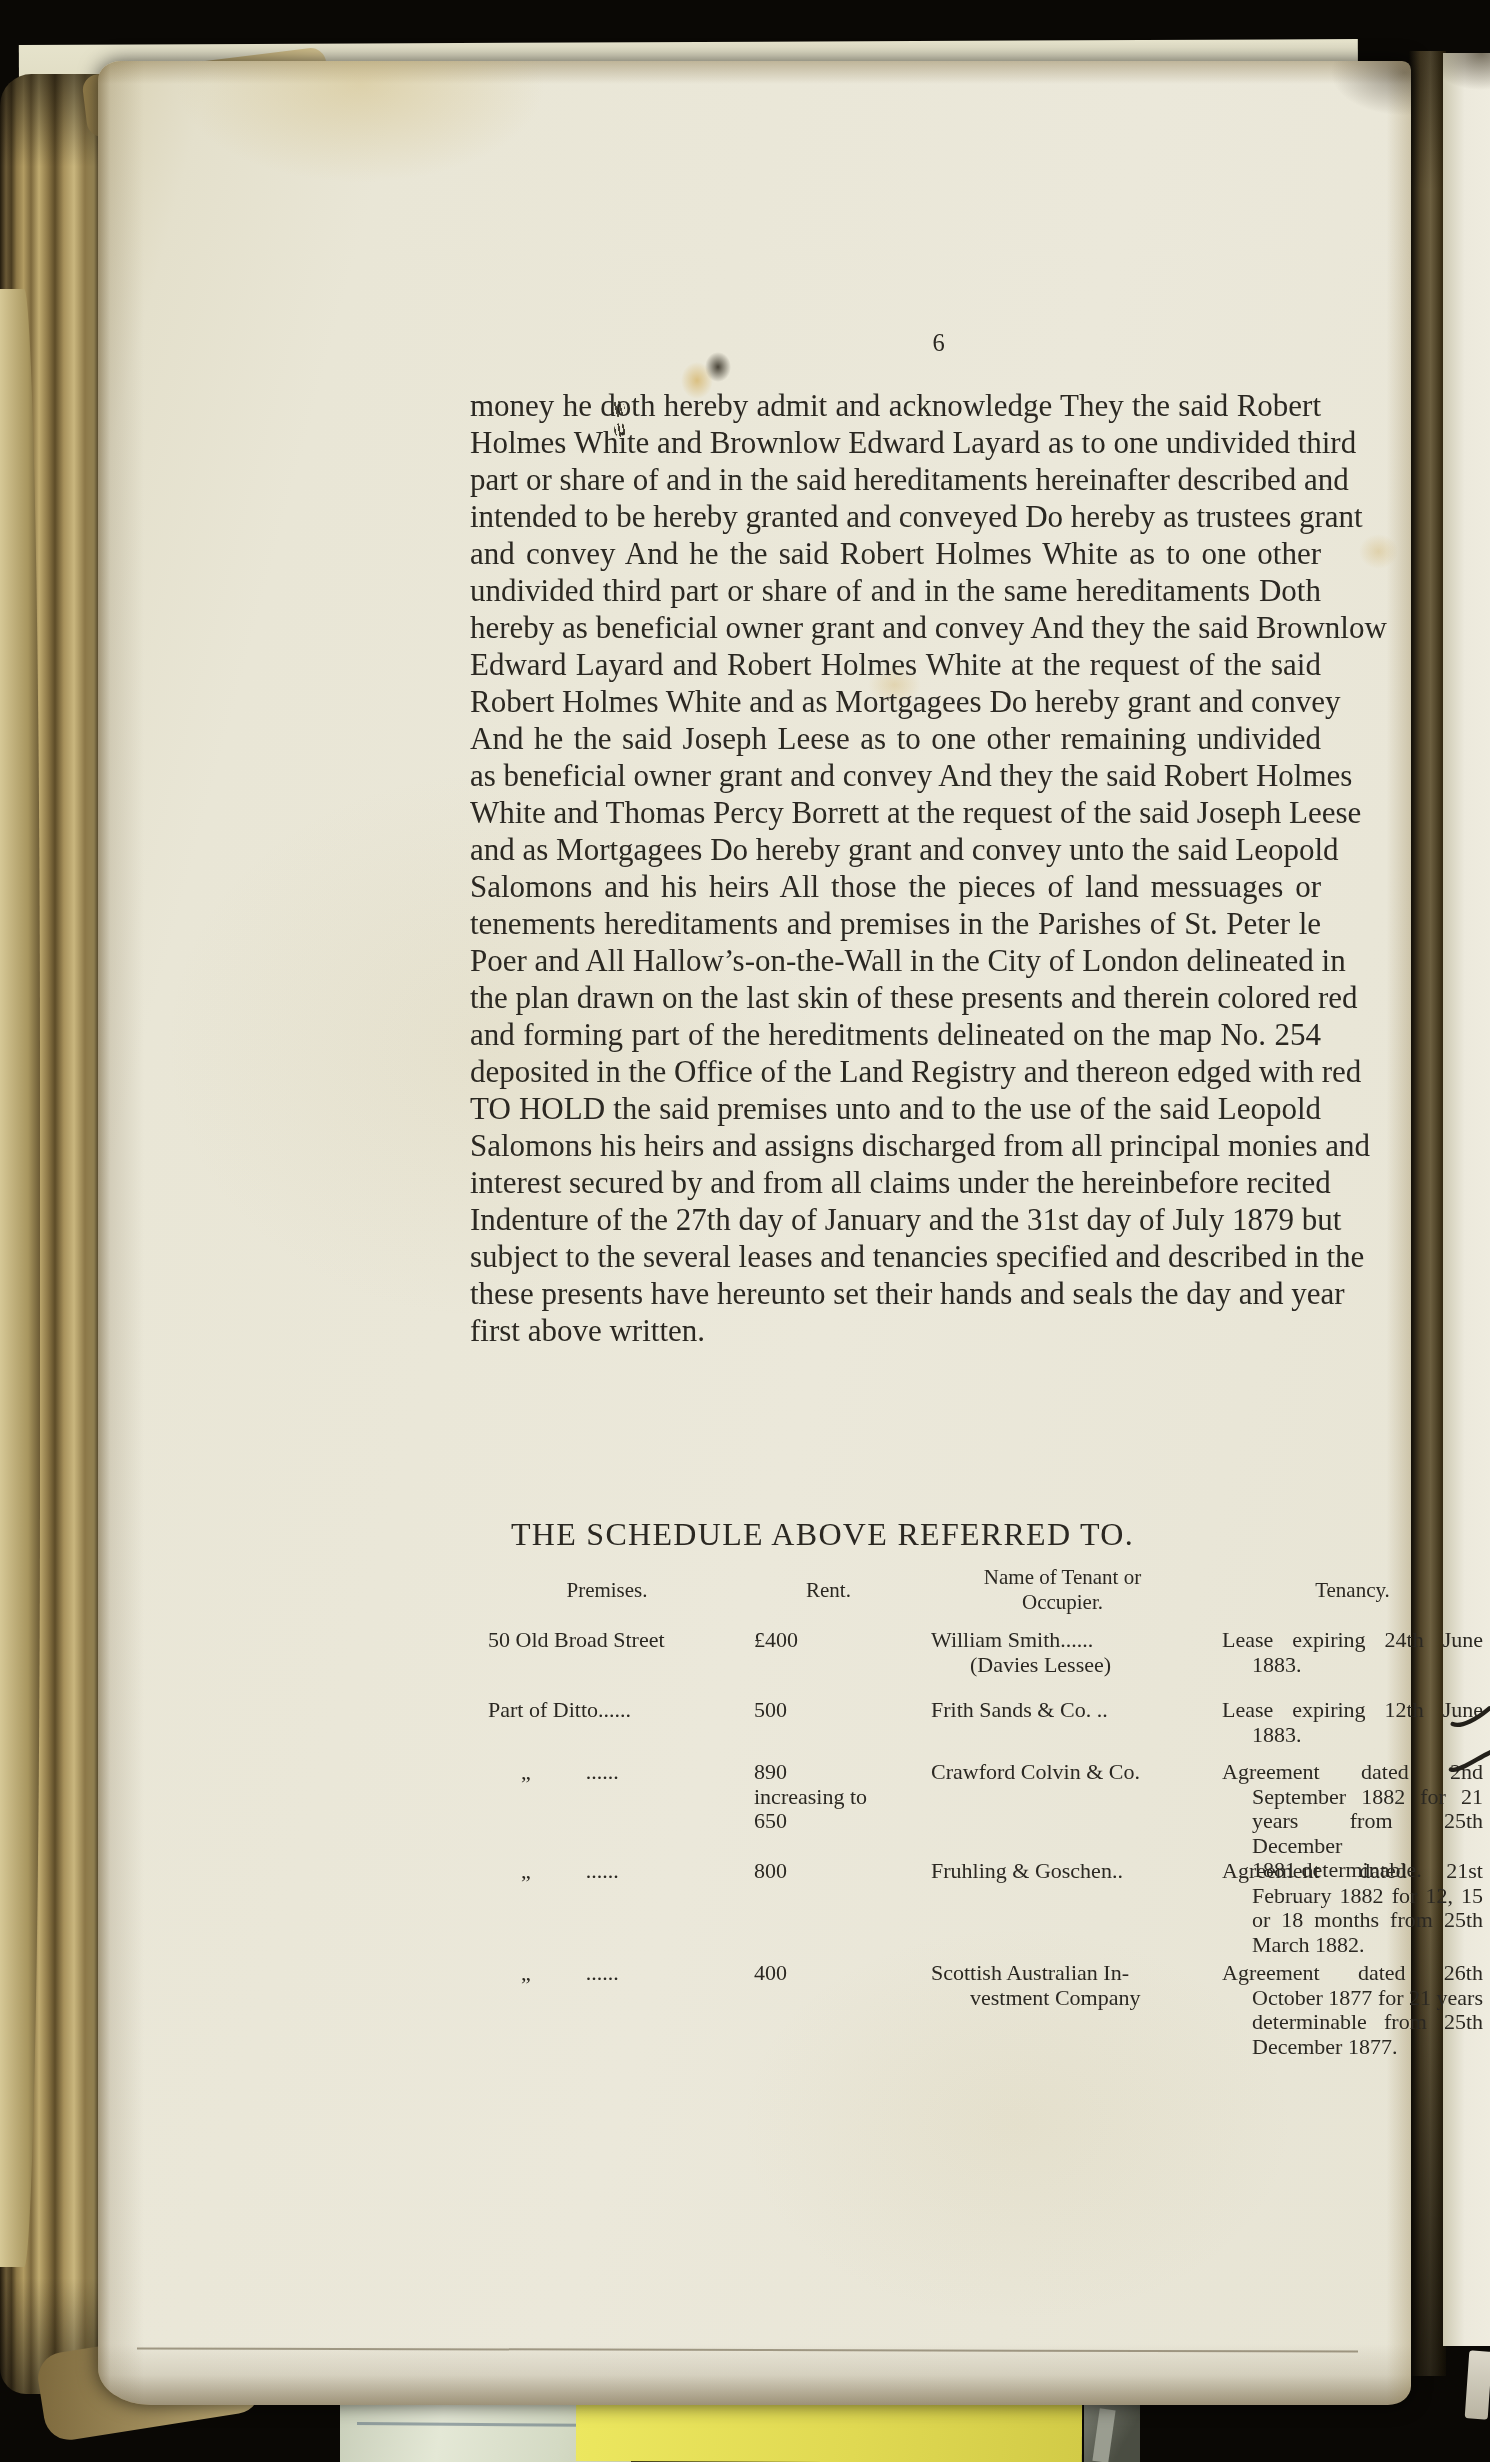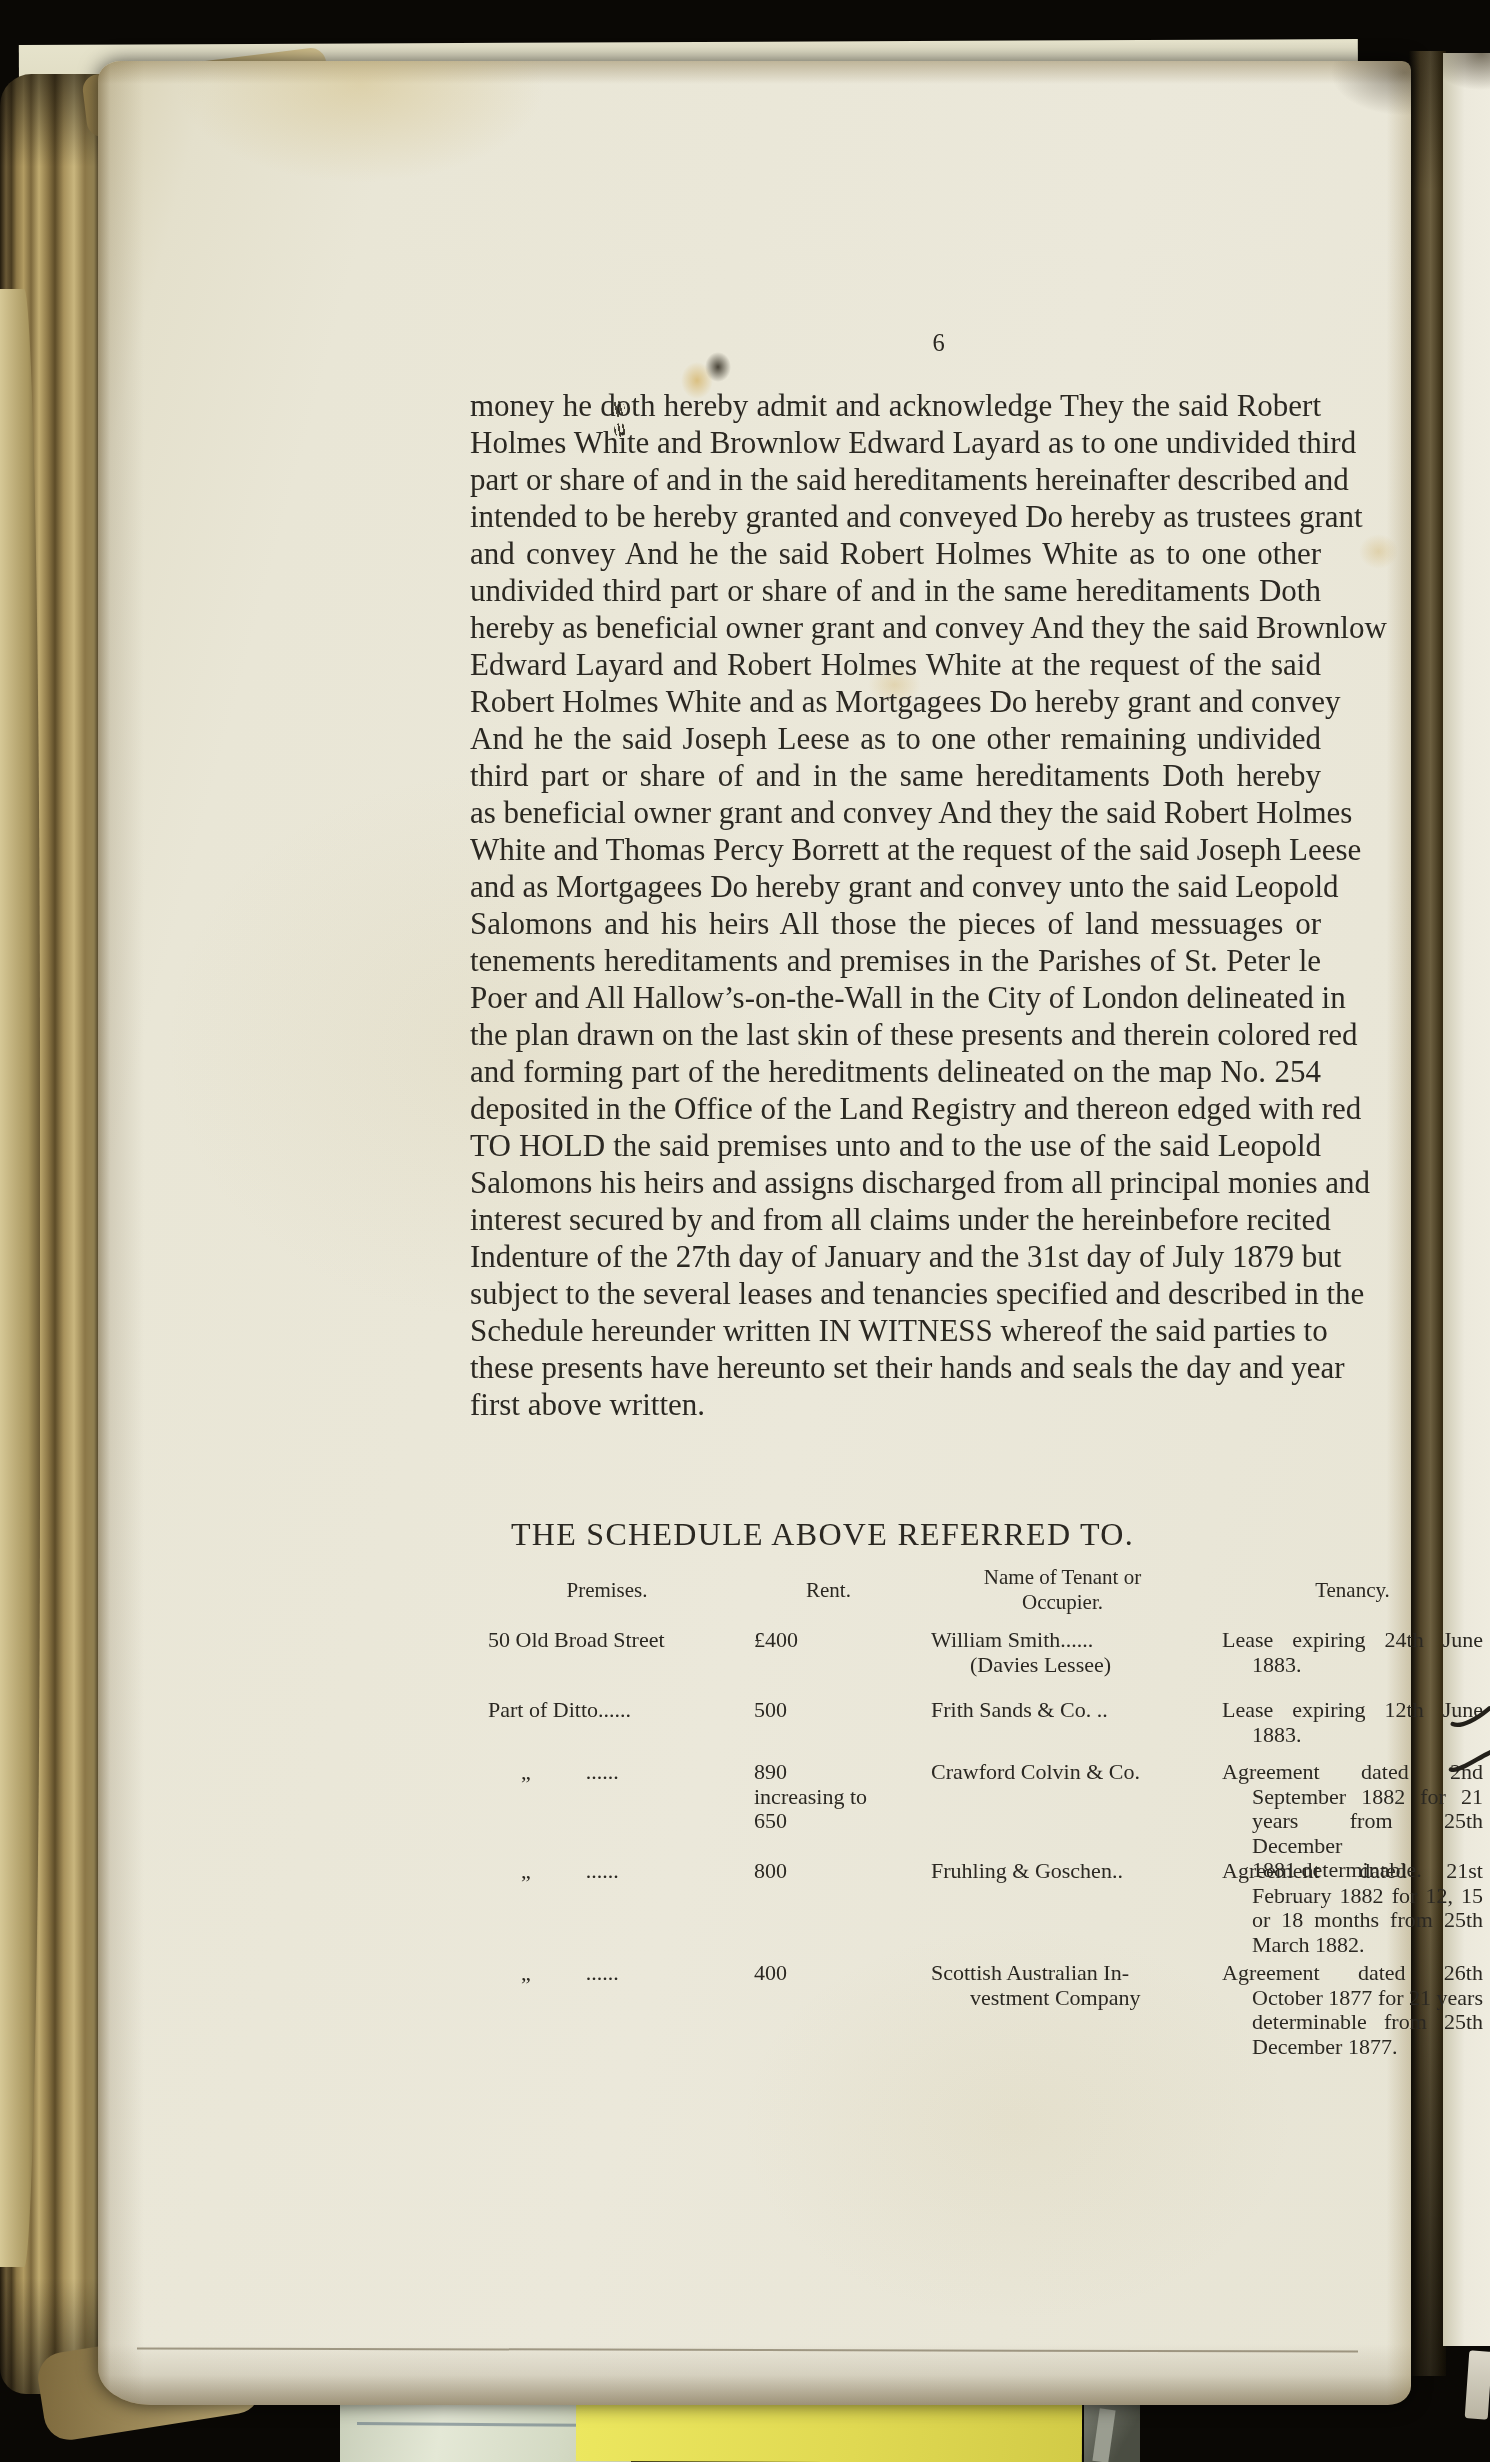--- a/index.html
+++ b/index.html
@@ -136,36 +136,34 @@
         <div class="pline">money he doth hereby admit and acknowledge They the said Robert</div>
         <div class="pline">Holmes White and Brownlow Edward Layard as to one undivided third</div>
         <div class="pline">part or share of and in the said hereditaments hereinafter described and</div>
         <div class="pline">intended to be hereby granted and conveyed Do hereby as trustees grant</div>
         <div class="pline">and convey And he the said Robert Holmes White as to one other</div>
         <div class="pline">undivided third part or share of and in the same hereditaments Doth</div>
         <div class="pline">hereby as beneficial owner grant and convey And they the said Brownlow</div>
         <div class="pline">Edward Layard and Robert Holmes White at the request of the said</div>
         <div class="pline">Robert Holmes White and as Mortgagees Do hereby grant and convey</div>
         <div class="pline">And he the said Joseph Leese as to one other remaining undivided</div>
-        <div class="pline">third part or share of and in the same hereditaments Doth hereby</div>
         <div class="pline">as beneficial owner grant and convey And they the said Robert Holmes</div>
         <div class="pline">White and Thomas Percy Borrett at the request of the said Joseph Leese</div>
         <div class="pline">and as Mortgagees Do hereby grant and convey unto the said Leopold</div>
         <div class="pline">Salomons and his heirs All those the pieces of land messuages or</div>
         <div class="pline">tenements hereditaments and premises in the Parishes of St. Peter le</div>
         <div class="pline">Poer and All Hallow’s-on-the-Wall in the City of London delineated in</div>
         <div class="pline">the plan drawn on the last skin of these presents and therein colored red</div>
         <div class="pline">and forming part of the hereditments delineated on the map No. 254</div>
         <div class="pline">deposited in the Office of the Land Registry and thereon edged with red</div>
         <div class="pline">TO HOLD the said premises unto and to the use of the said Leopold</div>
         <div class="pline">Salomons his heirs and assigns discharged from all principal monies and</div>
         <div class="pline">interest secured by and from all claims under the hereinbefore recited</div>
         <div class="pline">Indenture of the 27th day of January and the 31st day of July 1879 but</div>
         <div class="pline">subject to the several leases and tenancies specified and described in the</div>
-        <div class="pline">Schedule hereunder written IN WITNESS whereof the said parties to</div>
         <div class="pline">these presents have hereunto set their hands and seals the day and year</div>
         <div class="pline pline-last">first above written.</div>
       </div>
 
     <div class="sched-head">THE SCHEDULE ABOVE REFERRED TO.</div>
 
     <div class="sched-table">
       <div class="trow thead" style="top:5.3px">
         <div class="th">Premises.</div>
         <div class="th">Rent.</div>

